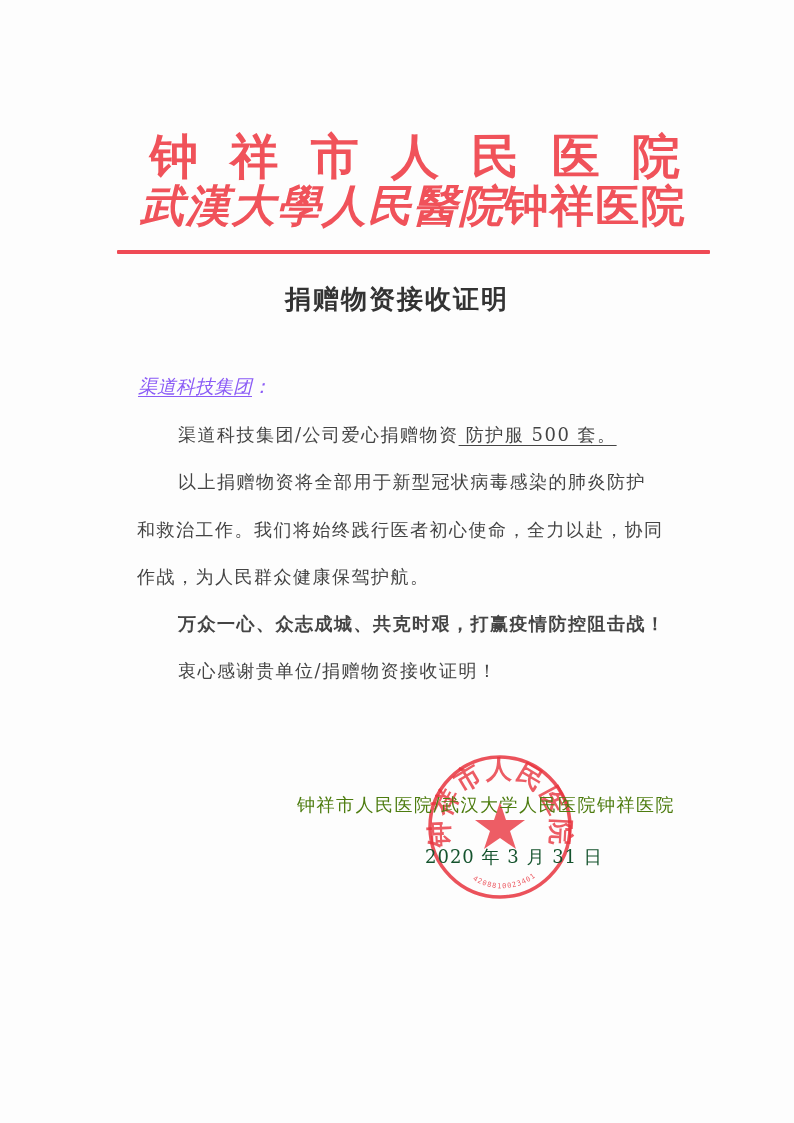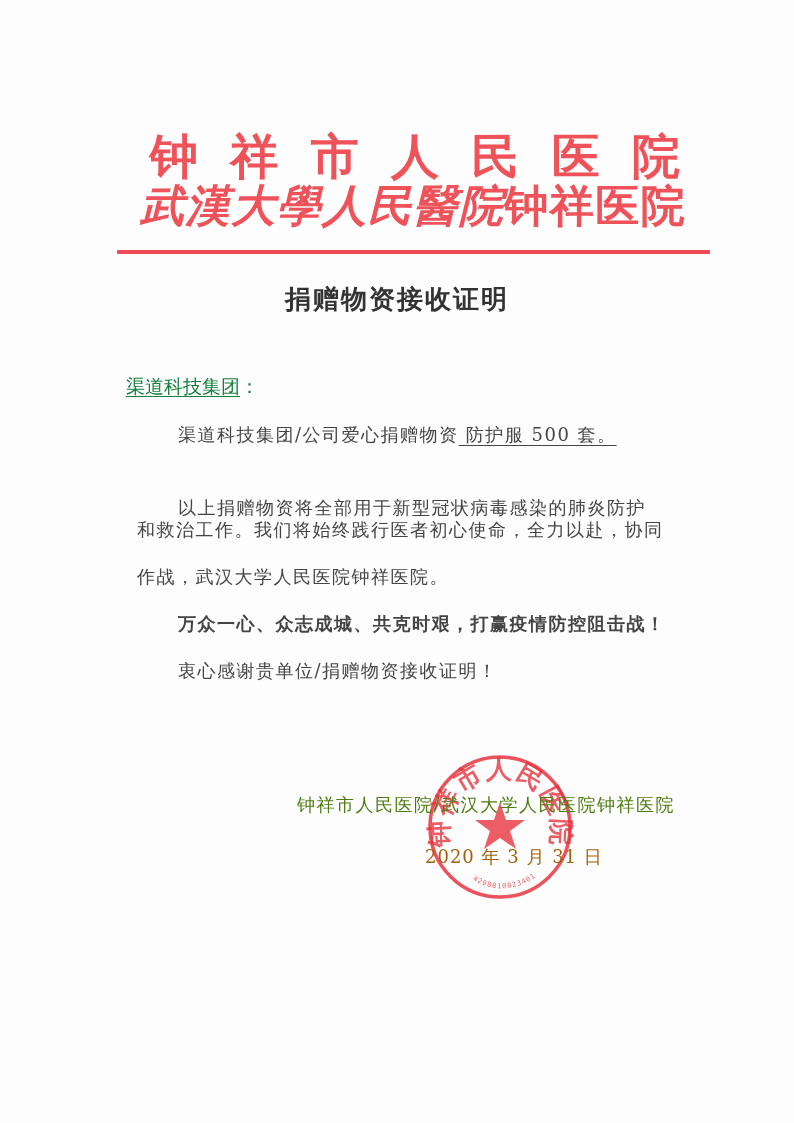--- a/index.html
+++ b/index.html
@@ -23,40 +23,41 @@
     .red-rule {
       position: absolute; left: 117px; top: 250px; width: 593px; height: 4px;
       background: #ef4a55; border-radius: 1px;
     }
     .doc-title {
       position: absolute; left: 0; top: 282px; width: 794px; text-align: center;
       font-size: 26px; font-weight: bold; color: #333; letter-spacing: 2px;
       font-family: "DejaVu Serif", serif;
     }
     .recipient {
-      position: absolute; left: 126px; top: 374px; font-size: 19px; color: #15803d;
+      position: absolute; left: 138px; top: 374px; font-size: 19px; color: #8b5cf6;
       font-family: "DejaVu Sans", sans-serif;
+      font-style: italic;
     }
     .recipient .name { text-decoration: underline; text-underline-offset: 3px; }
     .para {
       position: absolute; font-size: 18px; color: #444; letter-spacing: 1.5px; white-space: nowrap;
     }
     .p1 { left: 178px; top: 423px; }
     .p1 .fill { text-decoration: underline; text-underline-offset: 4px; margin-top: 8px; }
-    .p2 { left: 178px; top: 496px; }
+    .p2 { left: 178px; top: 470px; }
     .p3 { left: 137px; top: 518px; text-align: right; }
     .p4 { left: 137px; top: 565px; }
     .p5 { left: 178px; top: 612px; font-weight: bold; }
     .p6 { left: 178px; top: 659px; }
     .sig {
       position: absolute; left: 297px; top: 793px; font-size: 18px; color: #4d7c0f;
       letter-spacing: 1.5px; white-space: nowrap; z-index: 2;
     }
     .date {
-      position: absolute; left: 425px; top: 845px; font-size: 18px; color: #a16207;
+      position: absolute; left: 425px; top: 845px; font-size: 18px; color: #14532d;
       white-space: nowrap; z-index: 2; letter-spacing: 1px;
     }
     .seal {
       position: absolute; left: 425px; top: 752px; width: 150px; height: 150px; z-index: 1;
     }
   </style>
 </head>
 <body>
 
 <div class="header-line1">
@@ -90,21 +91,21 @@
 
 <div class="recipient">
   <span class="name">渠道科技集团</span><span>：</span>
 </div>
 
 <div class="para p1">
   <span>渠道科技集团/公司爱心捐赠物资</span><span class="fill"> 防护服 500 套。</span>
 </div>
 <div class="para p2">以上捐赠物资将全部用于新型冠状病毒感染的肺炎防护</div>
 <div class="para p3">和救治工作。我们将始终践行医者初心使命，全力以赴，协同</div>
-<div class="para p4">作战，武汉大学人民医院钟祥医院。</div>
+<div class="para p4">作战，为人民群众健康保驾护航。</div>
 <div class="para p5">万众一心、众志成城、共克时艰，打赢疫情防控阻击战！</div>
 <div class="para p6">衷心感谢贵单位/捐赠物资接收证明！</div>
 
 <svg class="seal" viewBox="0 0 150 150">
   <defs>
     <path id="sealArc" d="M 28 100 A 52 52 0 1 1 122 100"></path>
   </defs>
   <circle cx="75" cy="75" r="70" fill="none" stroke="#e8343e" stroke-width="3.5" opacity="0.85"></circle>
   <text font-size="26" fill="#e8343e" opacity="0.8" font-family="DejaVu Sans, sans-serif" font-weight="bold" letter-spacing="2">
     <textPath href="#sealArc" startOffset="50%" text-anchor="middle">钟祥市人民医院</textPath>

